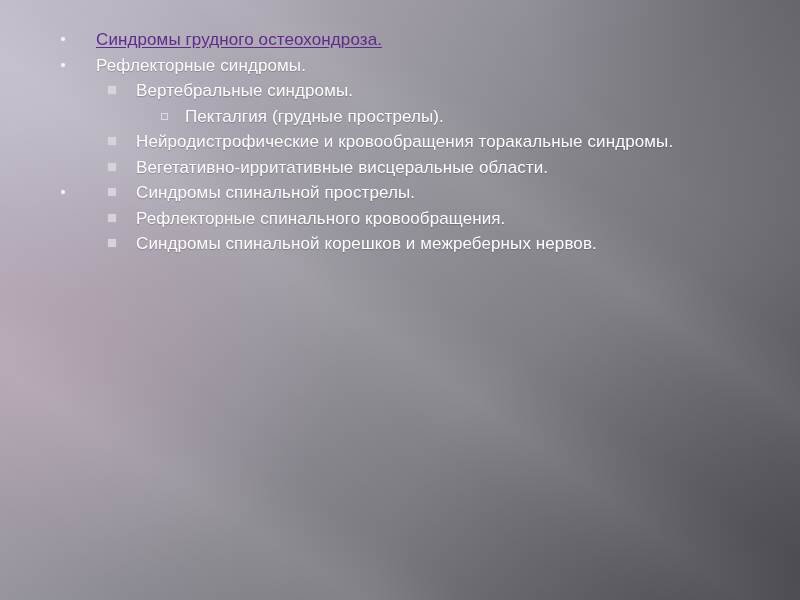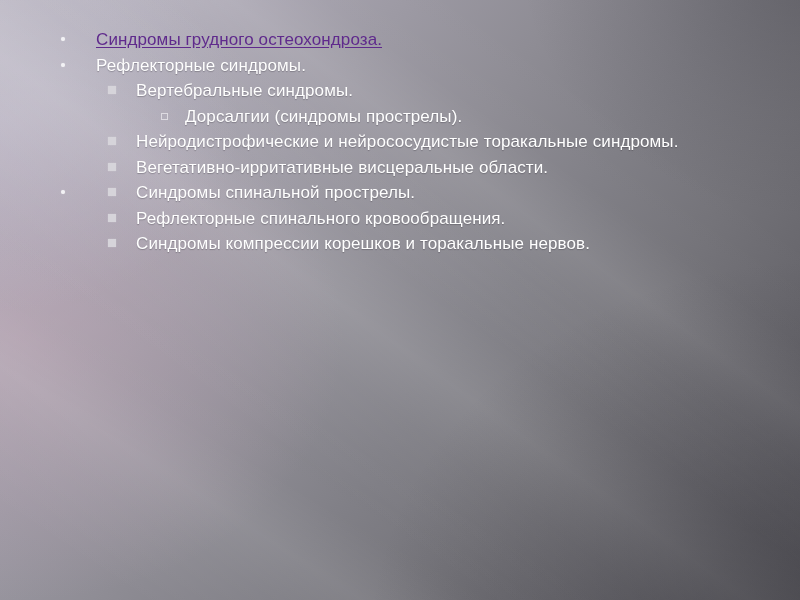--- a/index.html
+++ b/index.html
@@ -222,29 +222,29 @@
         <ul class="lvl lvl2">
 
           <li class="item">
             <span class="bullet2"></span>
             <span class="txt">Вертебральные синдромы.</span>
 
             <ul class="lvl lvl3">
 
               <li class="item">
                 <span class="bullet3"></span>
-                <span class="txt">Дорсалгии (синдромы прострелы).</span>
+                <span class="txt">Пекталгия (грудные прострелы).</span>
               </li>
             </ul>
           </li>
 
 
           <li class="item">
             <span class="bullet2"></span>
-            <span class="txt">Нейродистрофические и нейрососудистые торакальные синдромы.</span>
+            <span class="txt">Нейродистрофические и кровообращения торакальные синдромы.</span>
           </li>
 
           <li class="item">
             <span class="bullet2"></span>
             <span class="txt">Вегетативно-ирритативные висцеральные области.</span>
           </li>
 
 
         </ul>
       </li>
@@ -259,20 +259,20 @@
             <span class="txt">Синдромы спинальной прострелы.</span>
           </li>
 
           <li class="item">
             <span class="bullet2"></span>
             <span class="txt">Рефлекторные спинального кровообращения.</span>
           </li>
 
           <li class="item">
             <span class="bullet2"></span>
-            <span class="txt">Синдромы компрессии корешков и торакальные нервов.</span>
+            <span class="txt">Синдромы спинальной корешков и межреберных нервов.</span>
           </li>
         </ul>
       </li>
 
     </ul>
   </div>
 </div>
 
 </body></html>

